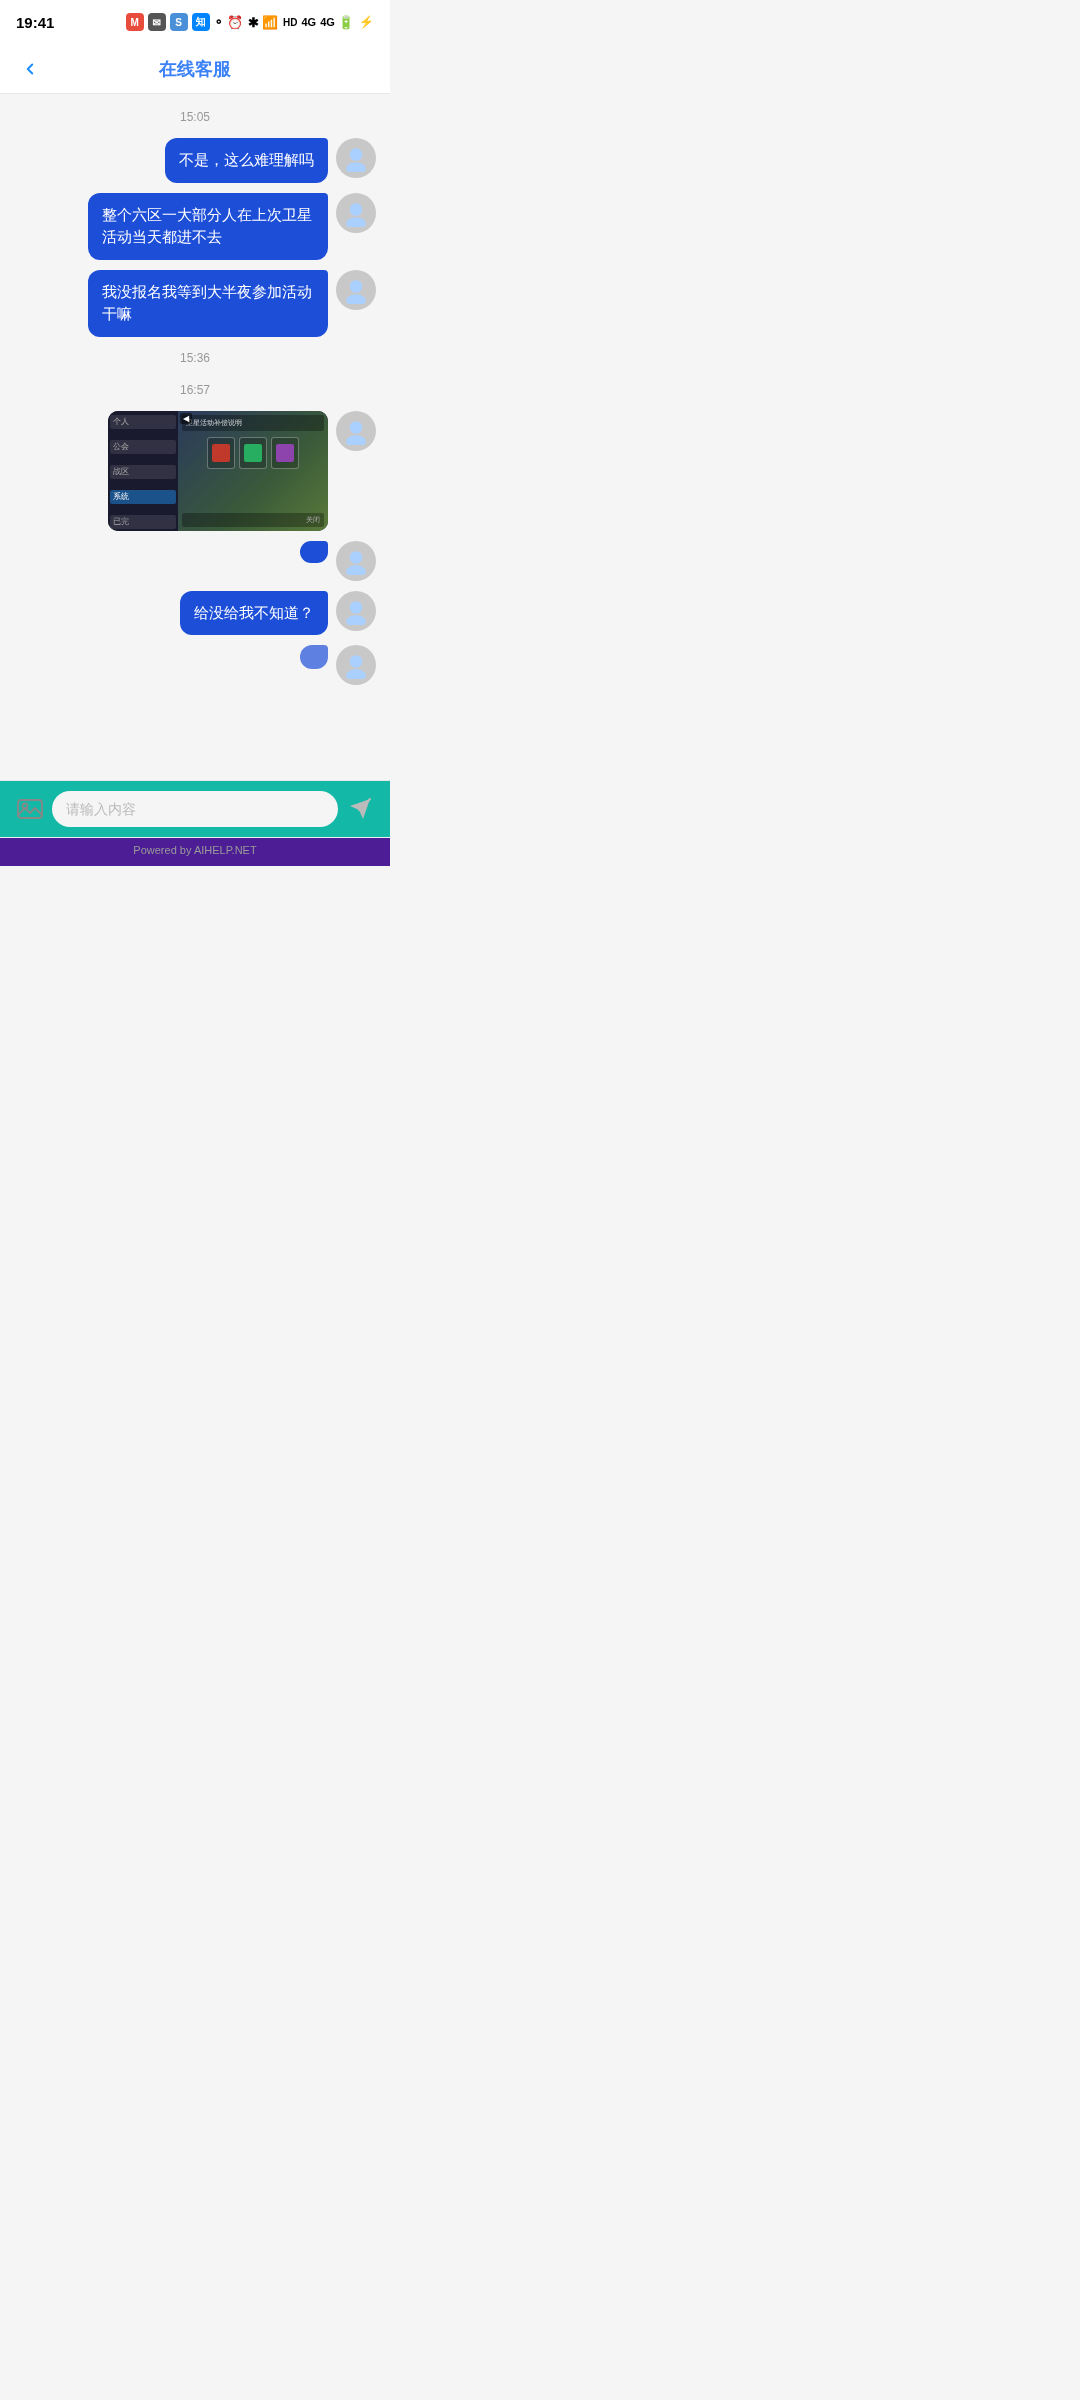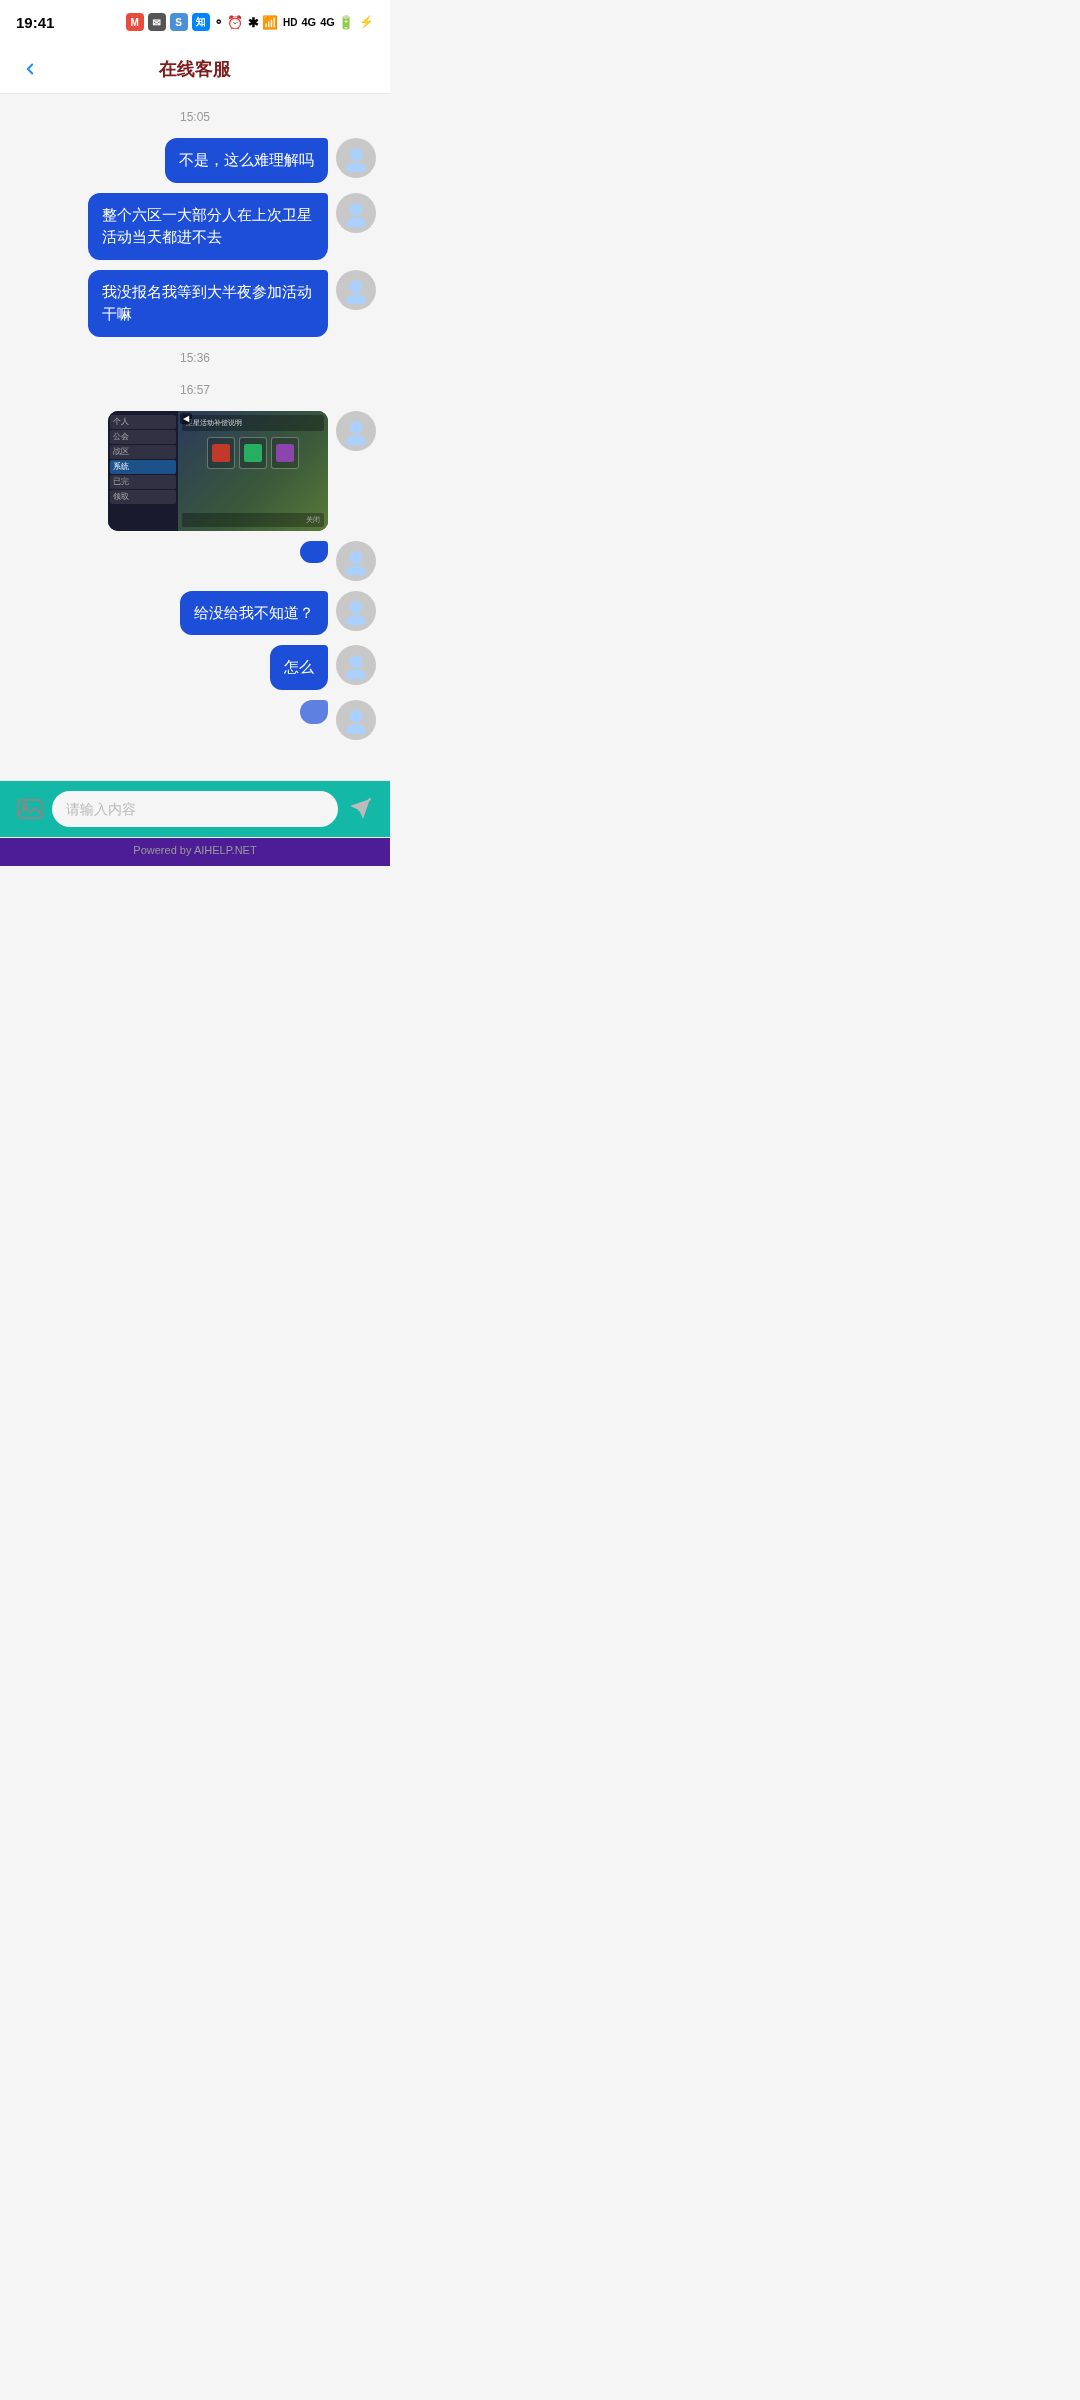--- a/index.html
+++ b/index.html
@@ -47,21 +47,21 @@
       position: absolute;
       left: 14px;
       width: 32px; height: 32px;
       display: flex; align-items: center; justify-content: center;
       cursor: pointer;
     }
     .header-back svg { width: 18px; height: 18px; }
     .header-title {
       font-size: 18px;
       font-weight: 600;
-      color: #7f1d1d;
+      color: #3b82f6;
     }
 
     
     .chat-area {
       flex: 1;
       overflow-y: auto;
       padding: 12px 14px;
       background: #f5f5f5;
       display: flex;
       flex-direction: column;
@@ -125,21 +125,21 @@
     }
     .img-bubble-inner {
       width: 100%; height: 100%;
       display: flex;
     }
     .game-screenshot-left {
       width: 70px;
       background: #1a1a2e;
       display: flex; flex-direction: column;
       padding: 4px 2px;
-      gap: 1px;
+      gap: 11px;
     }
     .game-menu-item {
       background: rgba(255,255,255,0.1);
       border-radius: 2px;
       height: 14px;
       font-size: 8px;
       color: #aaa;
       padding: 2px 3px;
       display: flex; align-items: center;
     }
@@ -373,29 +373,20 @@
   <div class="msg-row sent">
     <div class="avatar">
       <svg viewBox="0 0 40 40">
         <circle cx="20" cy="15" r="9" fill="#aad0ff"></circle>
         <ellipse cx="20" cy="35" rx="14" ry="9" fill="#aad0ff"></ellipse>
       </svg>
     </div>
     <div class="bubble sent">给没给我不知道？</div>
   </div>
 
-  <div class="msg-row sent">
-    <div class="avatar">
-      <svg viewBox="0 0 40 40">
-        <circle cx="20" cy="15" r="9" fill="#aad0ff"></circle>
-        <ellipse cx="20" cy="35" rx="14" ry="9" fill="#aad0ff"></ellipse>
-      </svg>
-    </div>
-    <div class="bubble sent">怎么</div>
-  </div>
 
   <div class="msg-row sent">
     <div class="avatar">
       <svg viewBox="0 0 40 40">
         <circle cx="20" cy="15" r="9" fill="#aad0ff"></circle>
         <ellipse cx="20" cy="35" rx="14" ry="9" fill="#aad0ff"></ellipse>
       </svg>
     </div>
     <div class="bubble sent" style="min-height:24px; opacity:0.7;"></div>
   </div>

